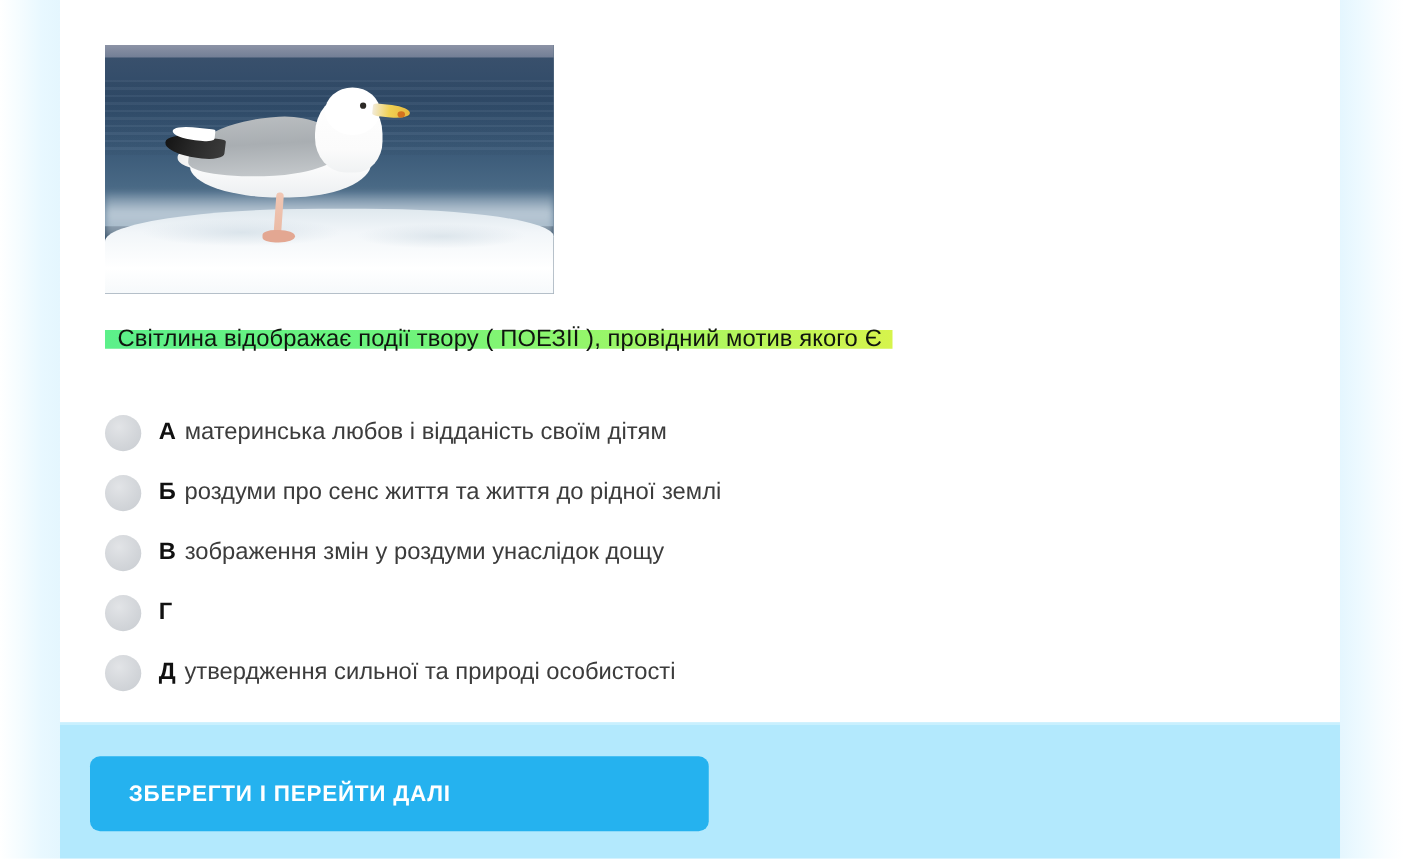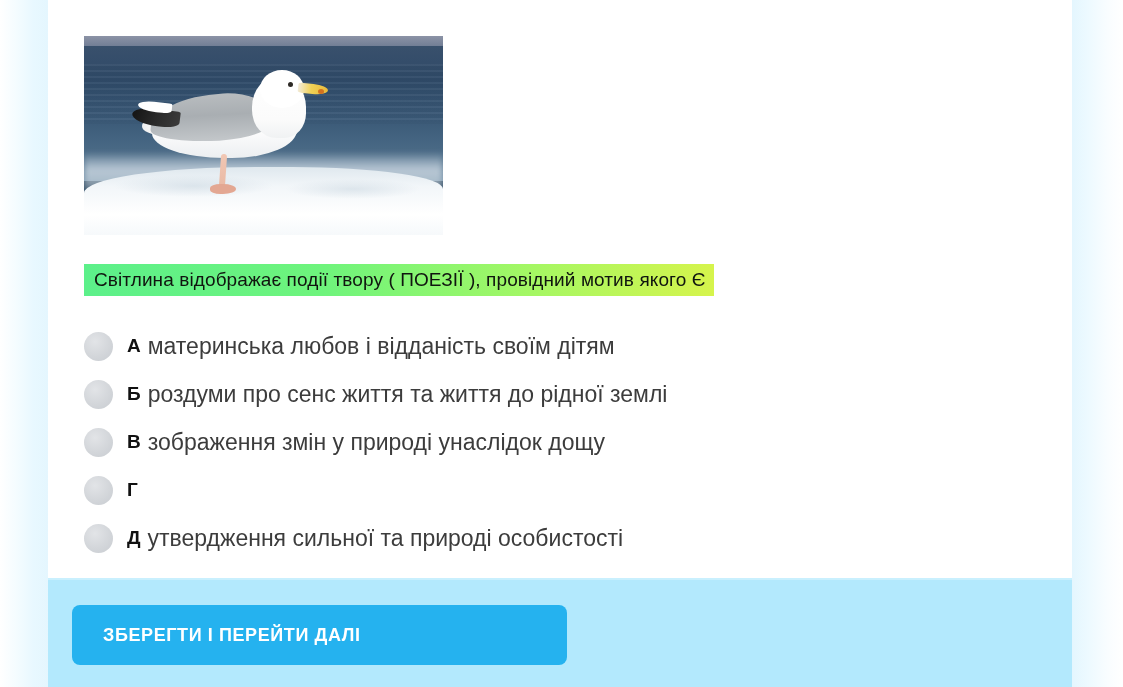--- a/index.html
+++ b/index.html
@@ -167,21 +167,21 @@
     background: linear-gradient(to right, #efefef 0%, #ffffff 60%);
     border-radius: 40% 10% 10% 50%;
     transform: rotate(4deg);
   }
 
   
   .question {
     position: absolute;
     left: 36px;
     top: 264px;
-    height: 32px;
+    height: 15px;
     display: flex;
     align-items: center;
     padding: 0 8px 0 10px;
     background: linear-gradient(to right, #5cf08a 0%, #6ef47c 38%, #a6f763 72%, #d6f44c 100%);
     font-size: 19px;
     color: #10150f;
     white-space: nowrap;
     letter-spacing: 0.1px;
   }
 
@@ -206,21 +206,21 @@
     background: radial-gradient(circle at 38% 33%, #e2e4e7 0%, #d3d6da 55%, #c8ccd1 100%);
     margin-right: 14px;
   }
   .opt-letter {
     font-weight: bold;
     font-size: 19px;
     color: #111111;
     margin-right: 7px;
   }
   .opt-text {
-    font-size: 23px;
+    font-size: 19px;
     color: #3c3c3c;
     white-space: nowrap;
   }
 
   
   .footer {
     position: absolute;
     left: 48px;
     top: 578px;
     width: 1024px;
@@ -293,21 +293,21 @@
 
       <div class="option">
         <span class="radio"></span>
         <span class="opt-letter">Б</span>
         <span class="opt-text">роздуми про сенс життя та життя до рідної землі</span>
       </div>
 
       <div class="option">
         <span class="radio"></span>
         <span class="opt-letter">В</span>
-        <span class="opt-text">зображення змін у природі унаслідок дощу</span>
+        <span class="opt-text">зображення змін у роздуми унаслідок дощу</span>
       </div>
 
       <div class="option">
         <span class="radio"></span>
         <span class="opt-letter">Г</span>
       </div>
 
       <div class="option">
         <span class="radio"></span>
         <span class="opt-letter">Д</span>

